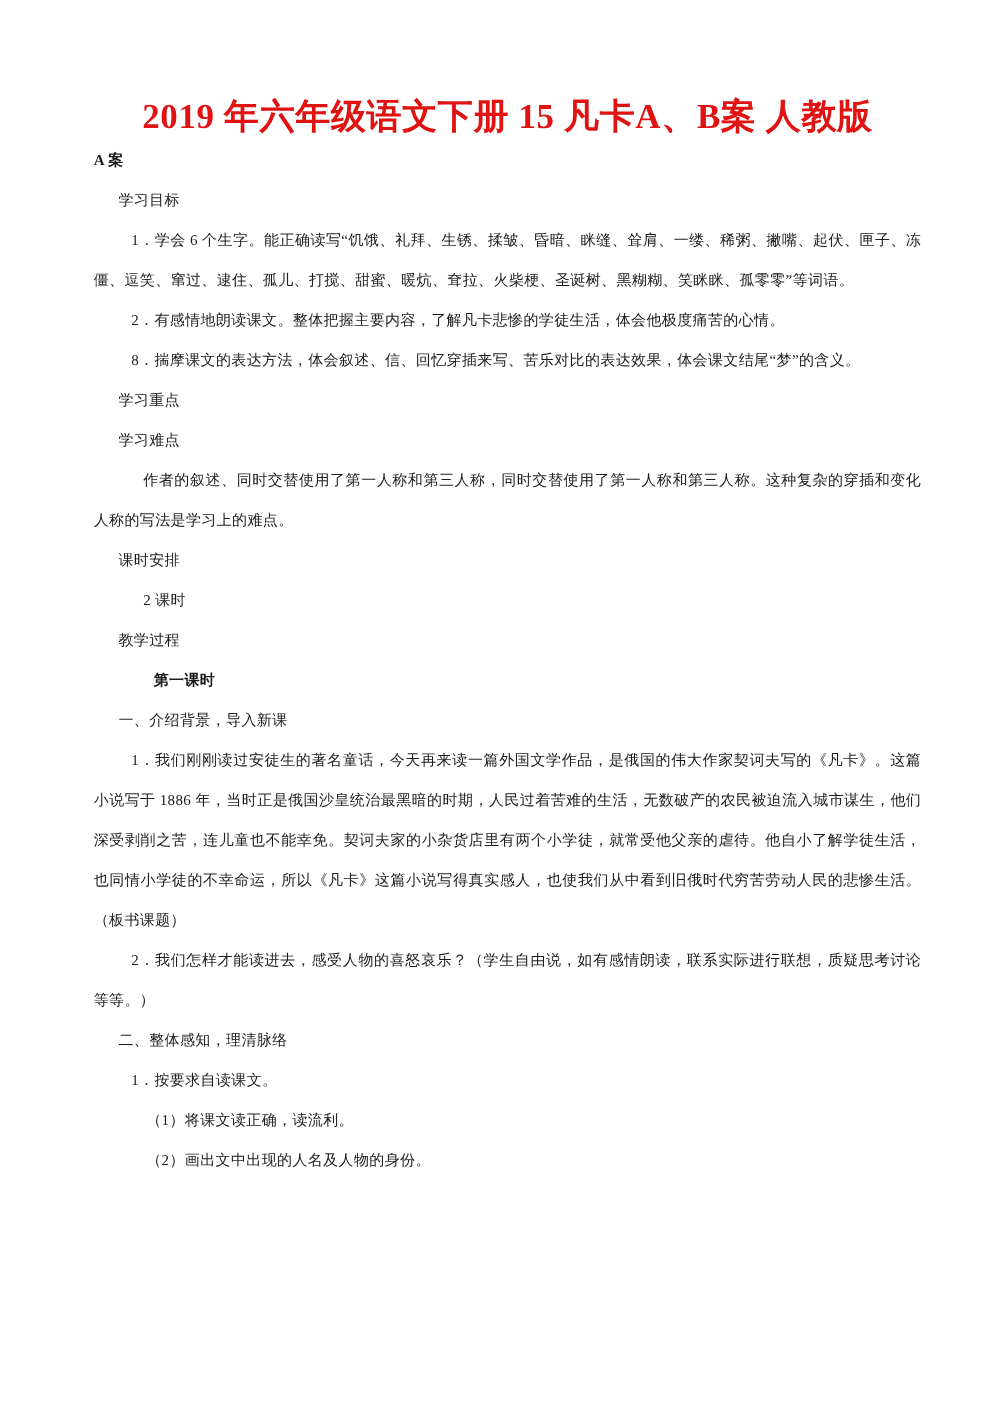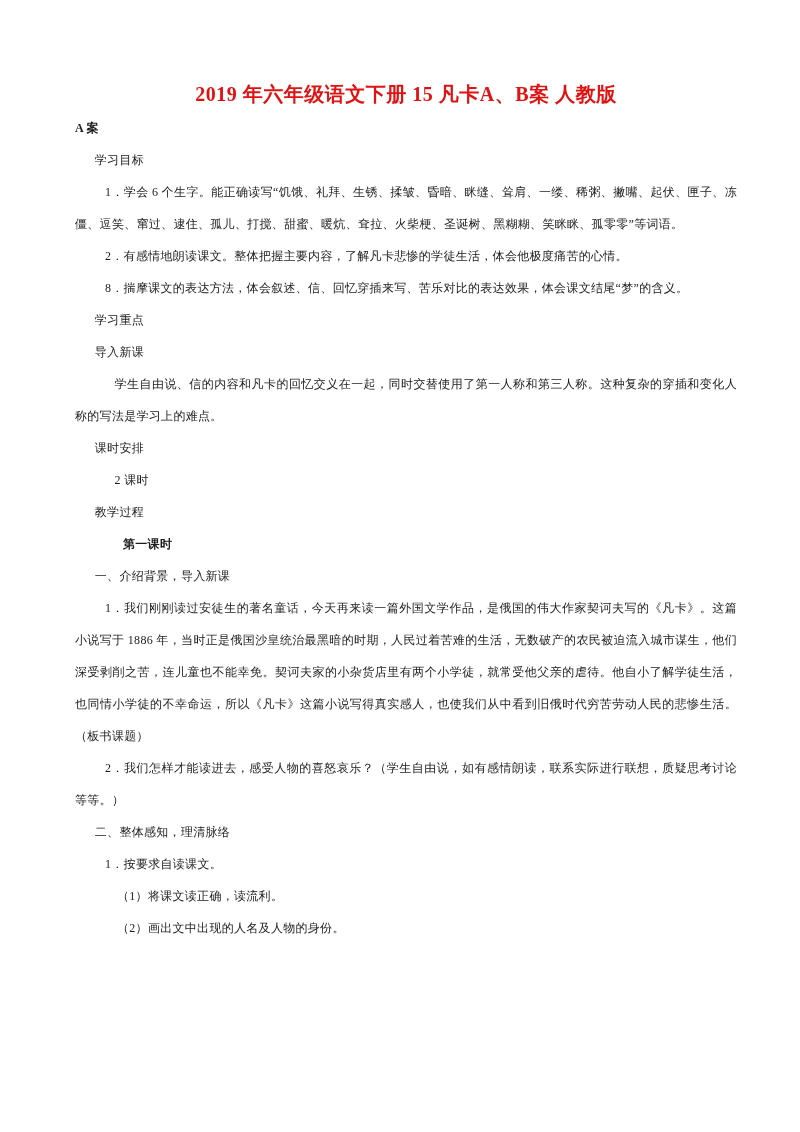--- a/index.html
+++ b/index.html
@@ -10,21 +10,21 @@
     margin: 0 auto;
     background: #ffffff;
     overflow: hidden;
     box-sizing: border-box;
     padding: 80px 63px 0 75px;
     font-family: "Liberation Serif", "DejaVu Serif", serif;
     color: #1c1c1c;
   }
   .doc-title {
     margin: 0 0 4px 0;
-    font-size: 20px;
+    font-size: 28px;
     line-height: 28px;
     font-weight: bold;
     text-align: center;
     letter-spacing: 0.5px;
   }
   p.line {
     margin: 0;
     font-size: 12px;
     line-height: 32px;
     text-align: justify;
@@ -55,23 +55,23 @@
 
   <p class="line ind-p">1．学会 6 个生字。能正确读写“饥饿、礼拜、生锈、揉皱、昏暗、眯缝、耸肩、一缕、稀粥、撇嘴、起伏、匣子、冻僵、逗笑、窜过、逮住、孤儿、打搅、甜蜜、暖炕、耷拉、火柴梗、圣诞树、黑糊糊、笑眯眯、孤零零”等词语。</p>
 
   <p class="line ind-p">2．有感情地朗读课文。整体把握主要内容，了解凡卡悲惨的学徒生活，体会他极度痛苦的心情。</p>
 
   <p class="line ind-p">8．揣摩课文的表达方法，体会叙述、信、回忆穿插来写、苦乐对比的表达效果，体会课文结尾“梦”的含义。</p>
 
   <p class="line ind-h">学习重点</p>
 
 
-  <p class="line ind-h">导入新课</p>
+  <p class="line ind-h">学习难点</p>
 
-  <p class="line ind-d">学生自由说、信的内容和凡卡的回忆交义在一起，同时交替使用了第一人称和第三人称。这种复杂的穿插和变化人称的写法是学习上的难点。</p>
+  <p class="line ind-d">作者的叙述、同时交替使用了第一人称和第三人称，同时交替使用了第一人称和第三人称。这种复杂的穿插和变化人称的写法是学习上的难点。</p>
 
   <p class="line ind-h">课时安排</p>
 
   <p class="line ind-d">2 课时</p>
 
   <p class="line ind-h">教学过程</p>
 
   <p class="line center-h">第一课时</p>
 
   <p class="line ind-h">一、介绍背景，导入新课</p>

